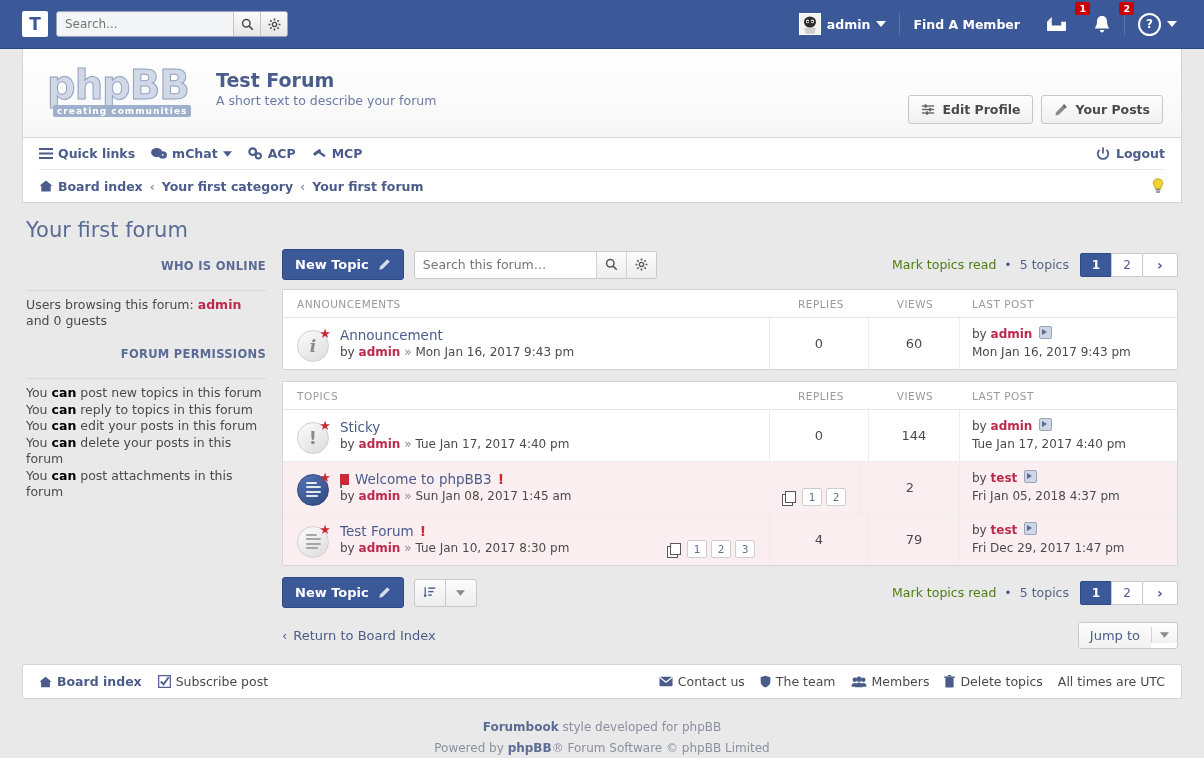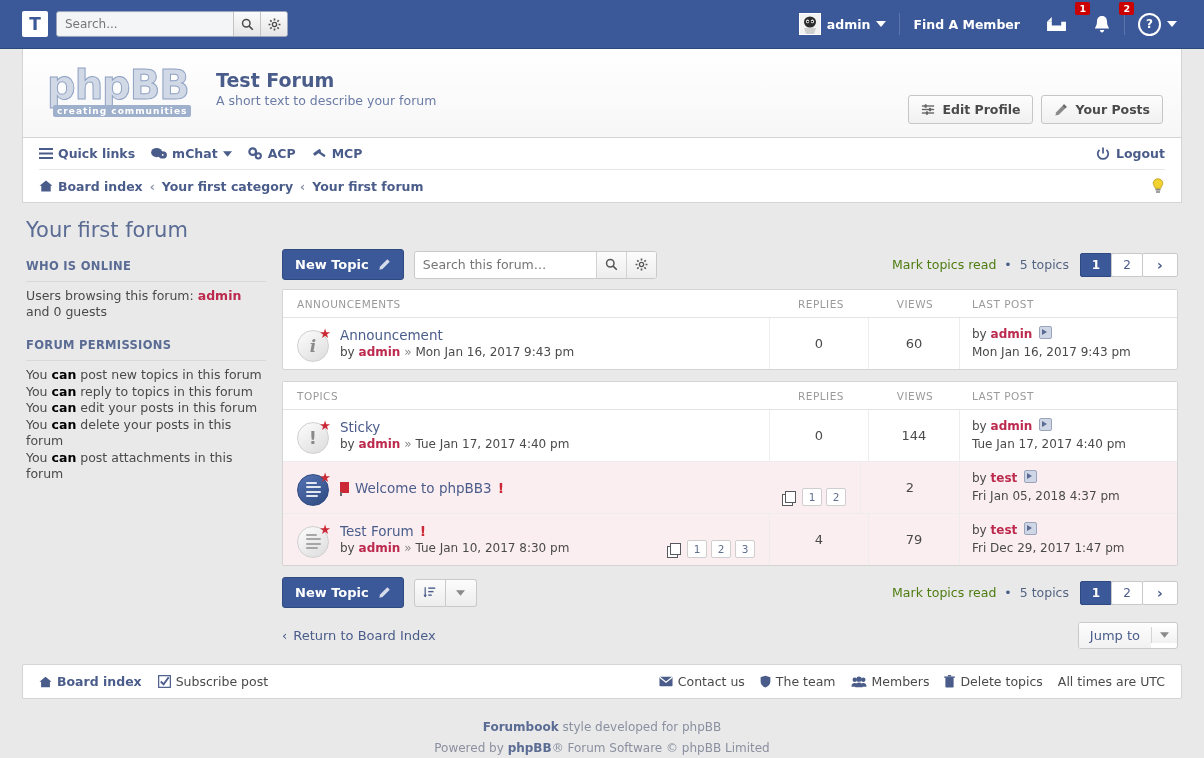--- a/index.html
+++ b/index.html
@@ -115,22 +115,23 @@
   .crumb-sep{margin:0 7px;color:#8a93a8;}
 
   
   .main{display:flex;padding-top:14px;}
   .side{width:240px;flex:none;padding-left:4px;}
   .page-title{
     font-size:21px;color:#5a6b94;font-weight:normal;margin:0 0 16px 0;line-height:26px;
   }
   .side h3{
     font-size:11.5px;color:#5a6b94;font-weight:bold;letter-spacing:.3px;
-    text-transform:uppercase;margin:0 0 4px 0;padding-bottom:8px;
+    text-transform:uppercase;margin:0 0 4px 0;padding-bottom:17px;
     border-bottom:1px solid #d8d8d8;
+    text-align:right;
   }
   .side p{margin:6px 0 18px 0;font-size:12.5px;line-height:16px;color:#4a4a4a;}
   .side p.perm{line-height:16.5px;}
   .side .b{font-weight:bold;color:#000;}
   .side .red{color:#bc2a4d;font-weight:bold;}
 
   .content{flex:1;padding-left:16px;padding-right:4px;margin-top:32px;}
 
   
   .actionbar{display:flex;align-items:center;position:relative;margin-bottom:9px;}
@@ -648,20 +649,26 @@
                     </span>
                   </div>
                 <span class="star">★</span>
               </div>
               <div class="tinfo">
                 <div class="tlink">
                   <span class="flag"></span>
                   <span>Welcome to phpBB3</span>
                   <span class="bang">!</span>
                 </div>
+                <div class="tmeta">
+                  <span>by</span>
+                  <span class="user">admin</span>
+                  <span class="arrow">»</span>
+                  <span>Sun Jan 08, 2017 1:45 am</span>
+                </div>
               </div>
               <div class="minipages">
                 <span class="copyicon"></span>
                 <span class="mp">1</span>
                 <span class="mp">2</span>
               </div>
             </div>
             <div class="tcell-num">2</div>
             <div class="tcell-last">
               <div>

